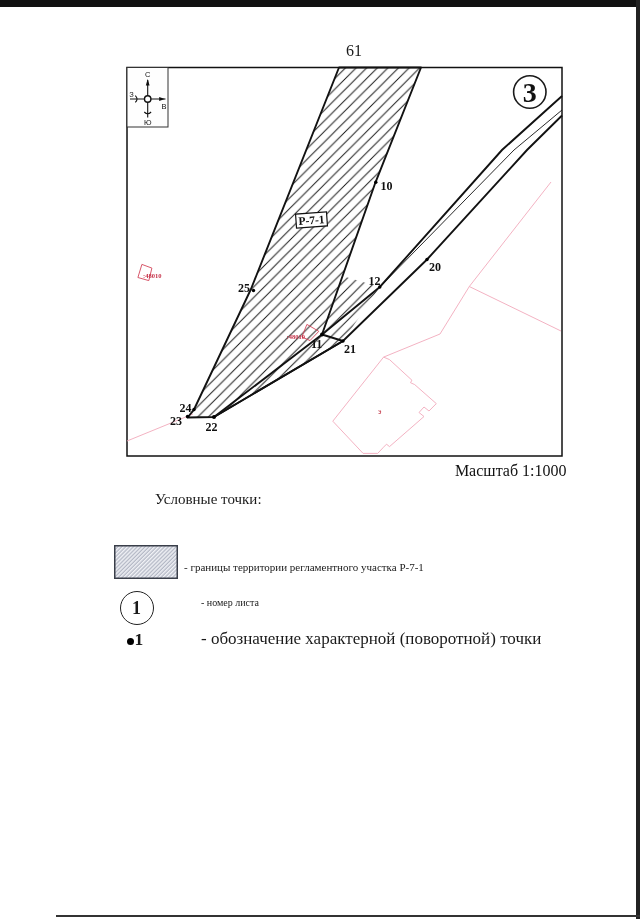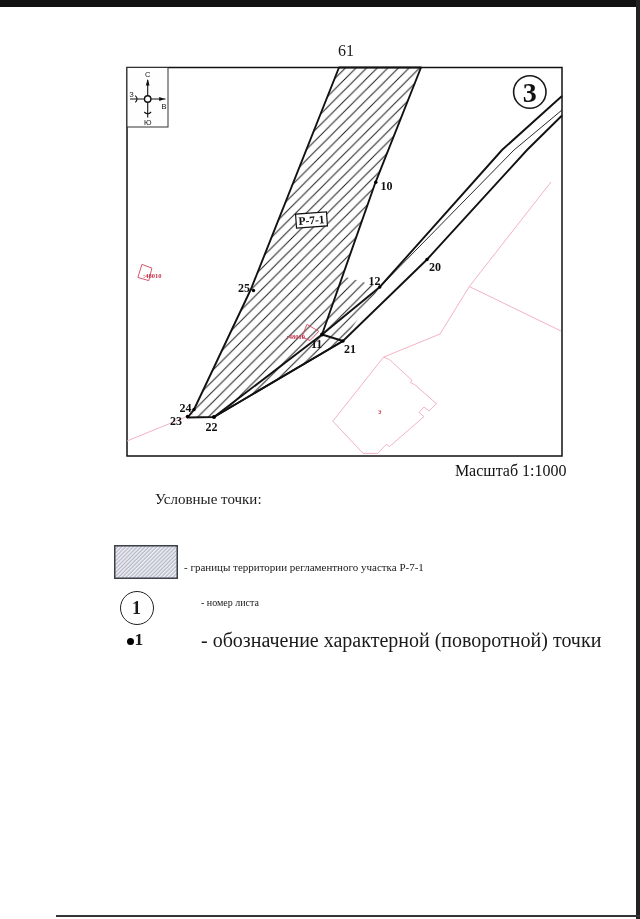--- a/index.html
+++ b/index.html
@@ -9,21 +9,21 @@
 </style>
 </head>
 <body>
 
 <div class="abs" style="left:0;top:0;width:640px;height:7px;background:#111;"></div>
 
 <div class="abs" style="left:636px;top:0;width:4px;height:919px;background:#222;"></div>
 
 <div class="abs" style="left:56px;top:915px;width:584px;height:2px;background:#333;"></div>
 
-<div class="abs" style="left:330px;top:42px;width:32px;text-align:center;font-size:16px;">61</div>
+<div class="abs" style="left:330px;top:42px;width:32px;text-align:right;font-size:16px;">61</div>
 
 <svg class="abs" style="left:0;top:0;" width="640" height="919" viewBox="0 0 640 919">
   <defs>
     <pattern id="hatch" width="10.6" height="10.6" patternUnits="userSpaceOnUse">
       <path d="M-2.65,2.65 L2.65,-2.65 M0,10.6 L10.6,0 M7.95,13.25 L13.25,7.95" stroke="#1a1a1a" stroke-width="1" fill="none"></path>
     </pattern>
   </defs>
 
   <rect x="127" y="67.5" width="435" height="388.5" fill="none" stroke="#111" stroke-width="1.5"></rect>
 
@@ -127,13 +127,13 @@
 <div class="abs" style="left:184px;top:561px;font-size:11px;">- границы территории регламентного участка Р-7-1</div>
 
 <div class="abs" style="left:119.5px;top:591px;width:32px;height:32px;border:1.6px solid #222;border-radius:50%;
      text-align:center;line-height:32px;font-size:18px;font-weight:bold;">1</div>
 
 <div class="abs" style="left:201px;top:597px;font-size:10px;">- номер листа</div>
 
 <div class="abs" style="left:126.5px;top:638px;width:7px;height:7px;border-radius:50%;background:#000;"></div>
 <div class="abs" style="left:134.5px;top:629px;font-size:17.5px;font-weight:bold;">1</div>
 
-<div class="abs" style="left:201px;top:629px;font-size:20px;">- обозначение характерной (поворотной) точки</div>
+<div class="abs" style="left:201px;top:629px;font-size:17px;">- обозначение характерной (поворотной) точки</div>
 
 </body></html>

